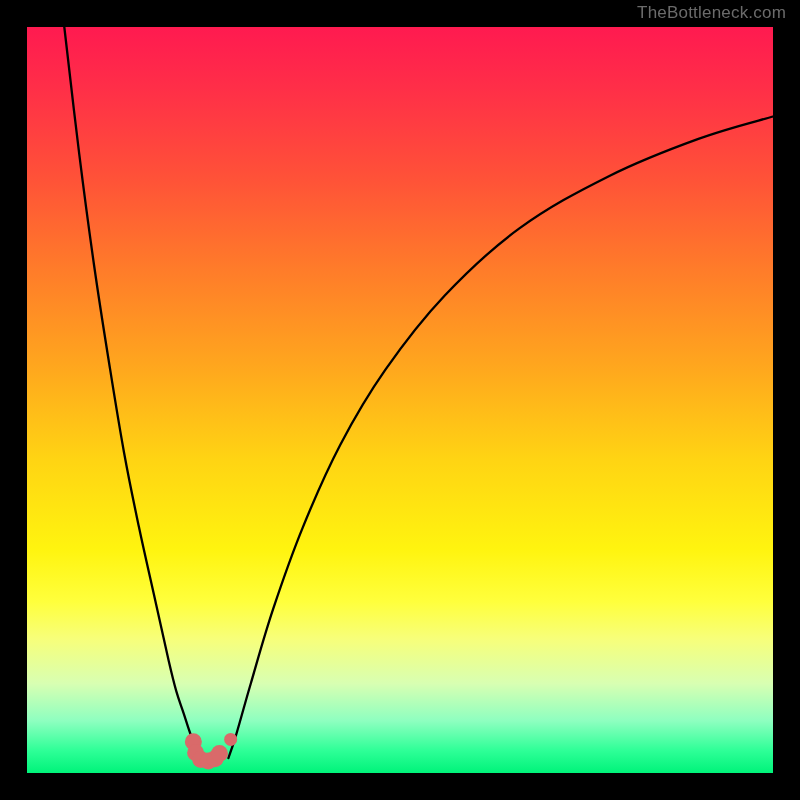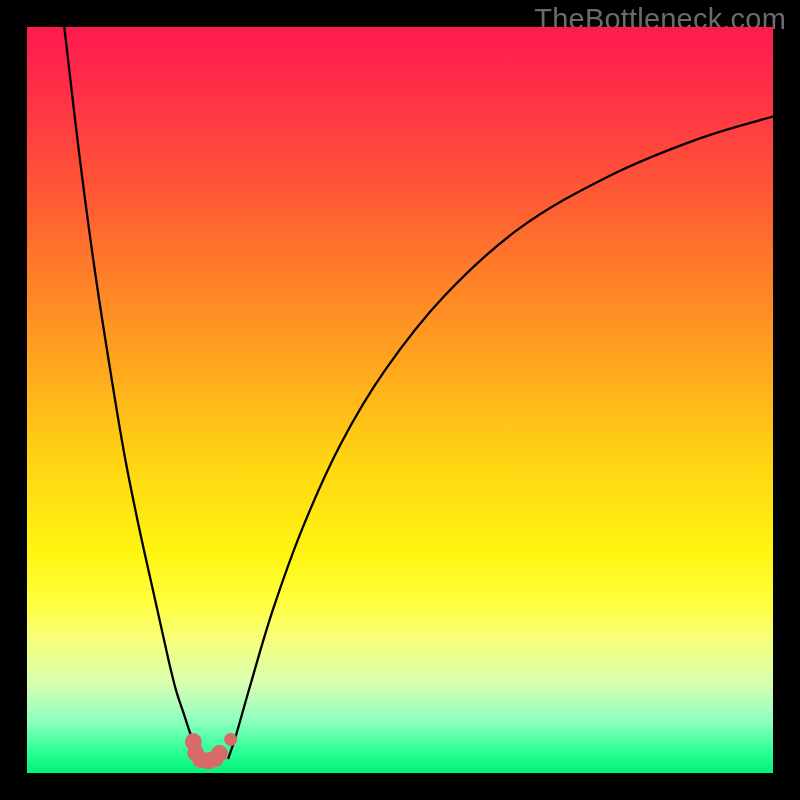--- a/index.html
+++ b/index.html
@@ -38,21 +38,21 @@
       #8effc0 93%,
       #2eff97 97%,
       #00f37a 100%
     );
   }
   .attribution {
     position: absolute;
     top: 3px;
     right: 14px;
     color: #6b6b6b;
-    font-size: 29px;
+    font-size: 17px;
     letter-spacing: 0.2px;
     font-weight: 400;
     user-select: none;
   }
   svg.curves {
     position: absolute;
     left: 0;
     top: 0;
     width: 746px;
     height: 746px;

